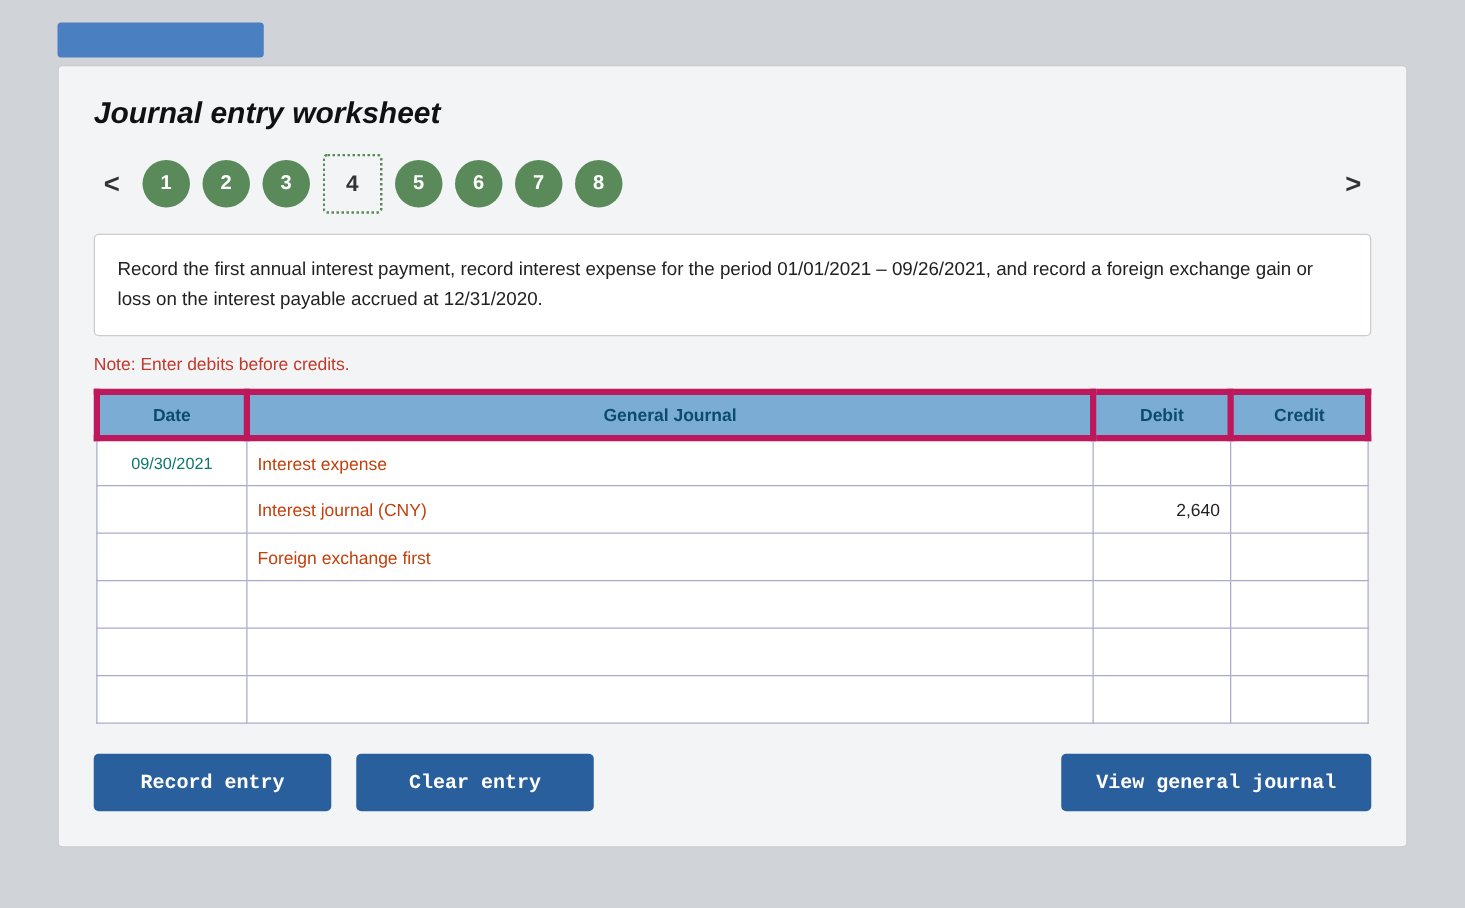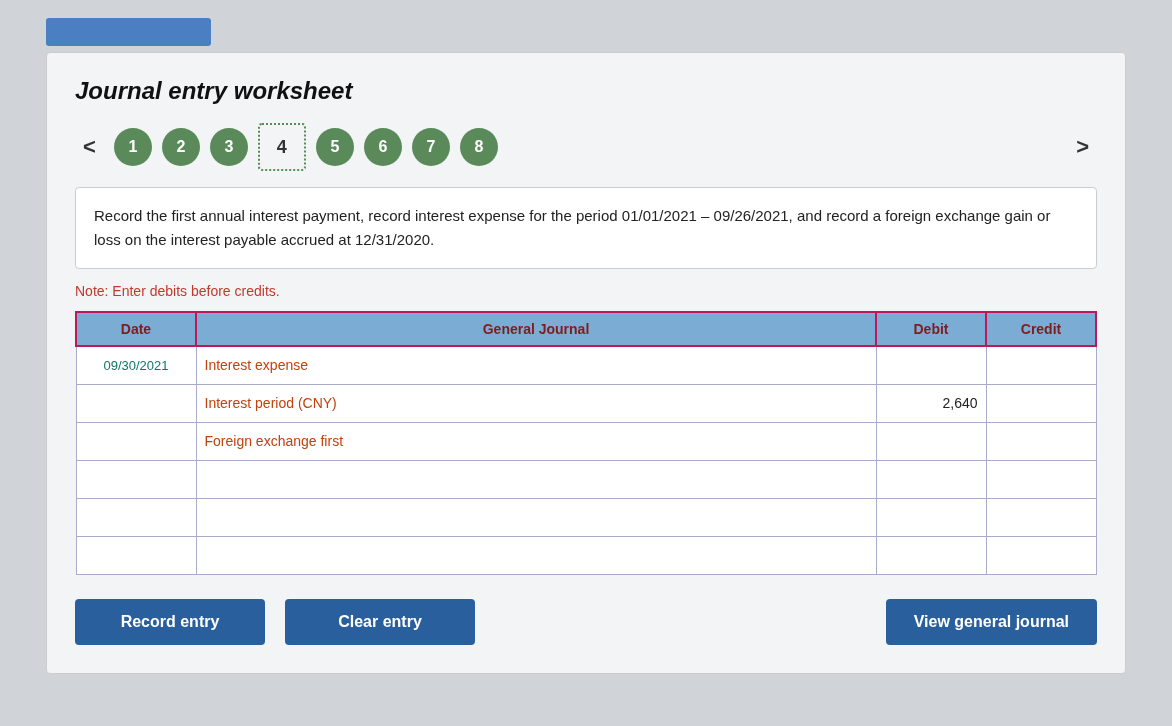--- a/index.html
+++ b/index.html
@@ -83,23 +83,23 @@
       font-size: 14px;
       margin-bottom: 12px;
     }
     .journal-table {
       width: 100%;
       border-collapse: collapse;
       margin-bottom: 24px;
     }
     .journal-table thead tr th {
       background: #7bacd4;
-      color: #7f1d1d;
-      font-weight: bold;
-      border: 2px solid #be185d;
+      color: #0c4a6e;
+      font-weight: bold;
+      border: 5px solid #be185d;
       padding: 8px 10px;
       text-align: center;
     }
     .journal-table thead tr th.col-date { width: 120px; }
     .journal-table thead tr th.col-journal { }
     .journal-table thead tr th.col-debit { width: 110px; }
     .journal-table thead tr th.col-credit { width: 110px; }
     .journal-table tbody tr td {
       border: 1px solid #aac;
       padding: 6px 8px;
@@ -135,20 +135,21 @@
       background: #2a5f9e;
       color: white;
       border: none;
       padding: 14px 28px;
       font-size: 16px;
       font-weight: bold;
       cursor: pointer;
       border-radius: 4px;
       margin-right: 20px;
       min-width: 190px;
+      font-family: Liberation Mono, monospace;
     }
     .btn-spacer { flex: 1; }
     .top-blue-bar {
       width: 165px;
       height: 28px;
       background: #4a7fc1;
       border-radius: 3px;
       margin-bottom: 6px;
     }
   </style>
@@ -199,21 +200,21 @@
 
           <tr>
             <td class="cell-date">09/30/2021</td>
             <td class="cell-account">Interest expense</td>
             <td class="cell-debit"></td>
             <td class="cell-credit"></td>
           </tr>
 
           <tr>
             <td class="cell-date"></td>
-            <td class="cell-account">Interest period (CNY)</td>
+            <td class="cell-account">Interest journal (CNY)</td>
             <td class="cell-debit">2,640</td>
             <td class="cell-credit"></td>
           </tr>
 
           <tr>
             <td class="cell-date"></td>
             <td class="cell-account">Foreign exchange first</td>
             <td class="cell-debit"></td>
             <td class="cell-credit"></td>
           </tr>

